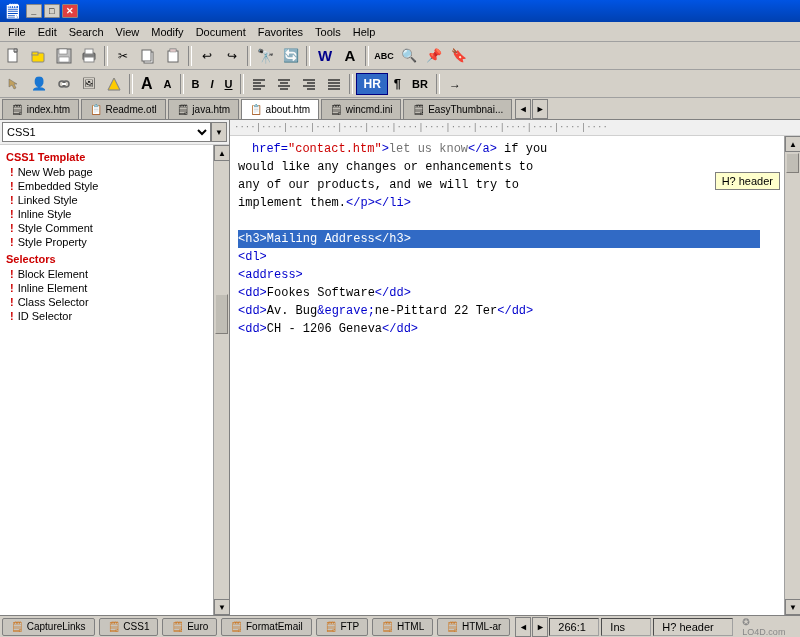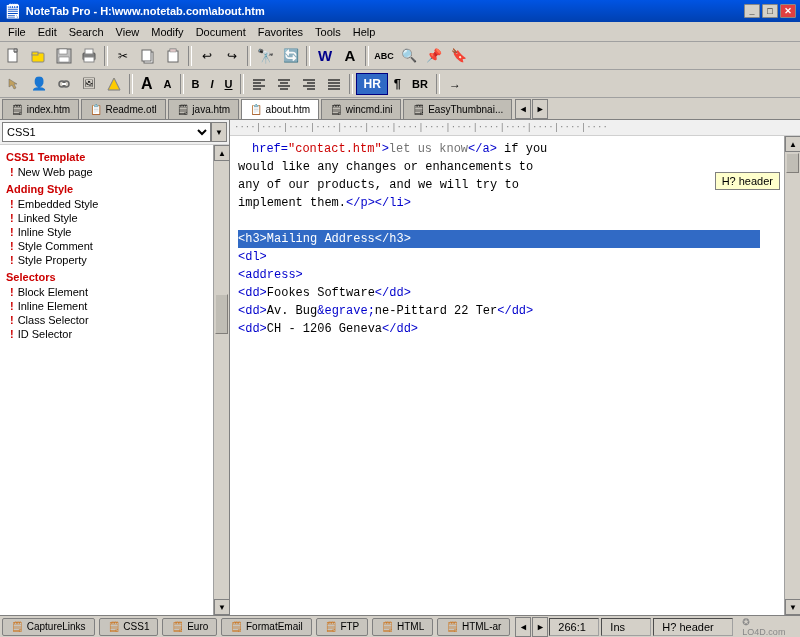--- a/index.html
+++ b/index.html
@@ -244,21 +244,20 @@
       background: #d4d0c8;
       min-width: 50px;
     }
     .lo4d-logo { font-size: 10px; color: #666; margin-right: 16px; }
   </style>
 </head>
 <body>
 
 <div id="title-bar">
   <span class="title-icon">🗒</span>
-  <span class="title-text">NoteTab Pro  -  H:\www.notetab.com\about.htm</span>
   <div class="win-btns">
     <div class="win-btn">_</div>
     <div class="win-btn">□</div>
     <div class="win-btn close">✕</div>
   </div>
 </div>
 
 <div id="menu-bar">
   <div class="menu-item">File</div>
   <div class="menu-item">Edit</div>
@@ -441,21 +440,20 @@
     </div>
 
     <div style="display:flex;flex:1;overflow:hidden;">
       <div id="sidebar-list" style="flex:1;overflow:hidden;">
         <div class="sidebar-section-title">CSS1 Template</div>
         <div class="sidebar-item">
           <span class="bullet">!</span>
           <span>New Web page</span>
         </div>
 
-        <div class="sidebar-section-title">Adding Style</div>
         <div class="sidebar-item">
           <span class="bullet">!</span>
           <span>Embedded Style</span>
         </div>
         <div class="sidebar-item">
           <span class="bullet">!</span>
           <span>Linked Style</span>
         </div>
         <div class="sidebar-item">
           <span class="bullet">!</span>

